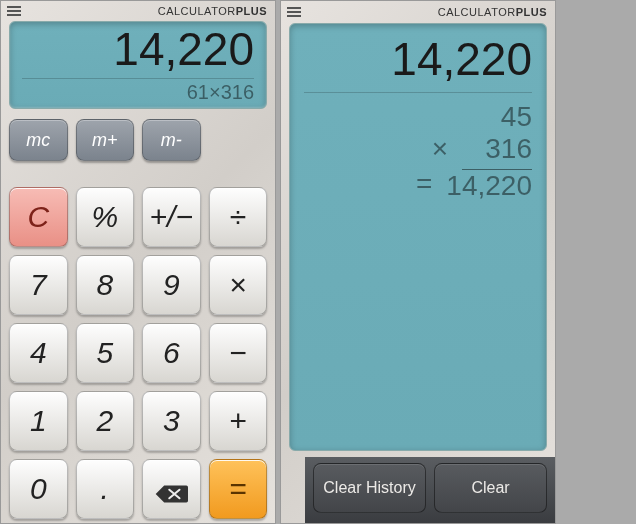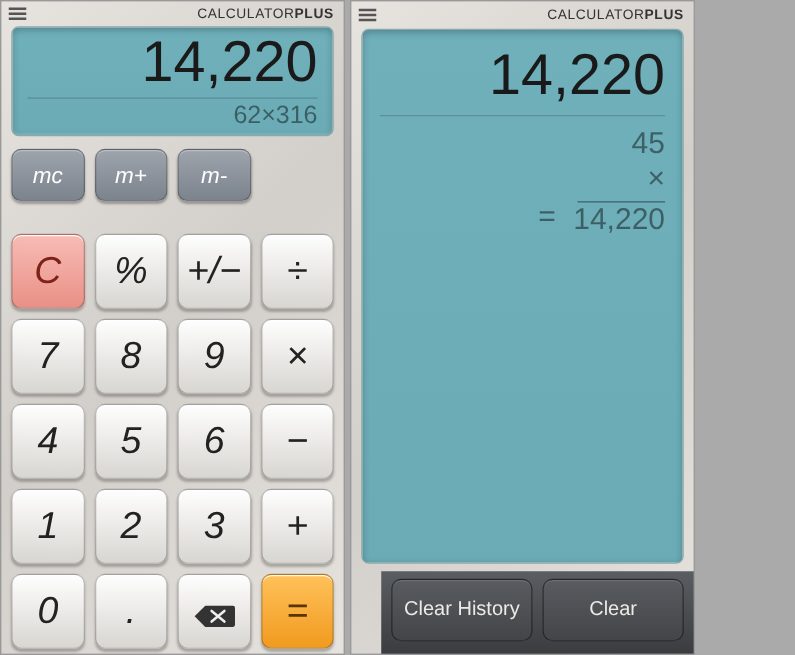--- a/index.html
+++ b/index.html
@@ -93,21 +93,21 @@
     flex: 1;
     background: linear-gradient(#6fb0bb, #6aabb6);
     border-radius: 6px;
     border: 1px solid #8aa;
     box-shadow: inset 0 2px 6px rgba(0,0,0,0.25);
     display: flex; flex-direction: column; align-items: flex-end;
     padding: 8px 14px;
   }
   .history-main { font-size: 46px; font-weight: 300; color:#1a1a1a; }
   .history-area .hdiv { height:1px; width:100%; background: rgba(0,0,0,0.18); margin:6px 0 8px; }
-  .hist-line { font-size: 24px; color: rgba(0,0,0,0.45); font-weight:300; display:flex; gap:14px; align-items:center; }
+  .hist-line { font-size: 28px; color: rgba(0,0,0,0.45); font-weight:300; display:flex; gap:14px; align-items:center; }
   .hist-col { min-width: 70px; text-align:right; display:inline-block; }
   .hist-bar { width: 70px; border-top: 1px solid rgba(0,0,0,0.45); margin-top:4px; }
   .bottom-bar {
     display:flex; gap:8px; padding: 6px 8px 10px 8px;
     background: linear-gradient(#5a5d61, #3a3c40);
     margin-left: 24px;
   }
   .bottom-bar .bbtn {
     flex:1;
     border-radius: 8px;
@@ -132,21 +132,21 @@
         <span></span>
     </div>
     <div class="brand">
       <span>CALCULATOR</span><b>PLUS</b>
     </div>
   </div>
 
   <div class="display">
     <div class="display-main">14,220</div>
     <div class="display-divider"></div>
-    <div class="display-expr">62×316</div>
+    <div class="display-expr">61×316</div>
   </div>
 
   <div class="keypad">
     <div class="memrow">
       <div class="btn mem">mc</div>
       <div class="btn mem">m+</div>
       <div class="btn mem">m-</div>
     </div>
 
     <div class="btn clear">C</div>
@@ -197,20 +197,21 @@
 
   <div class="history-area">
     <div class="history-main">14,220</div>
     <div class="hdiv"></div>
     <div class="hist-line">
       <span class="hist-col" style="min-width:18px;"></span>
       <span class="hist-col">45</span>
     </div>
     <div class="hist-line">
       <span class="hist-col" style="min-width:18px;">×</span>
+      <span class="hist-col">316</span>
     </div>
     <div class="hist-line">
       <span class="hist-col" style="min-width:18px;">=</span>
       <span style="display:flex;flex-direction:column;align-items:flex-end;">
         <span class="hist-bar"></span>
         <span class="hist-col">14,220</span>
       </span>
     </div>
   </div>
 

